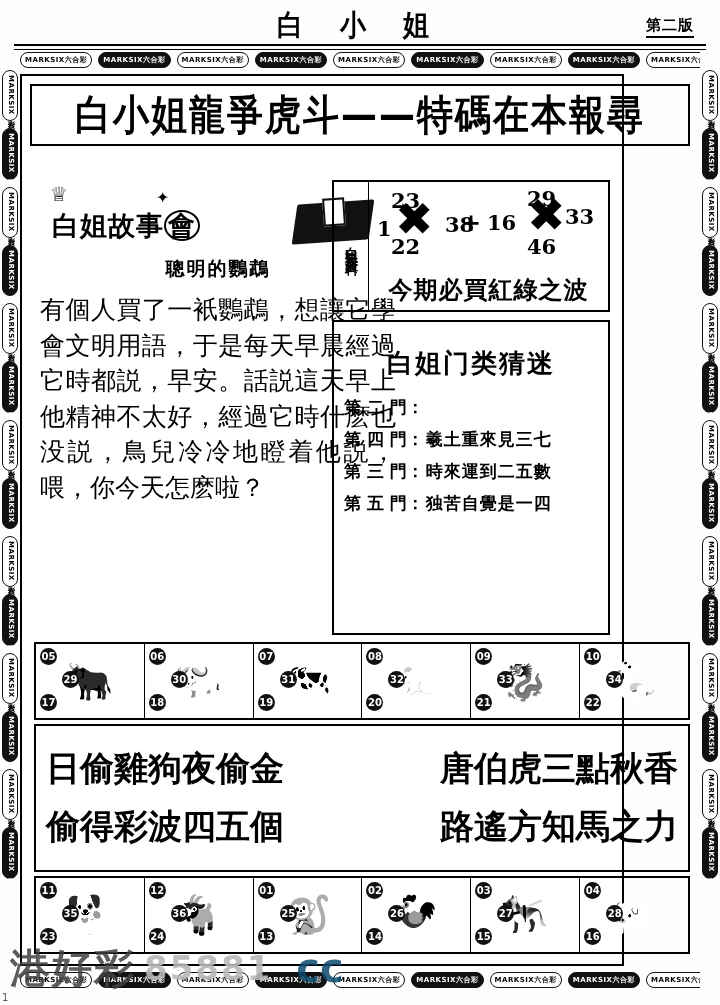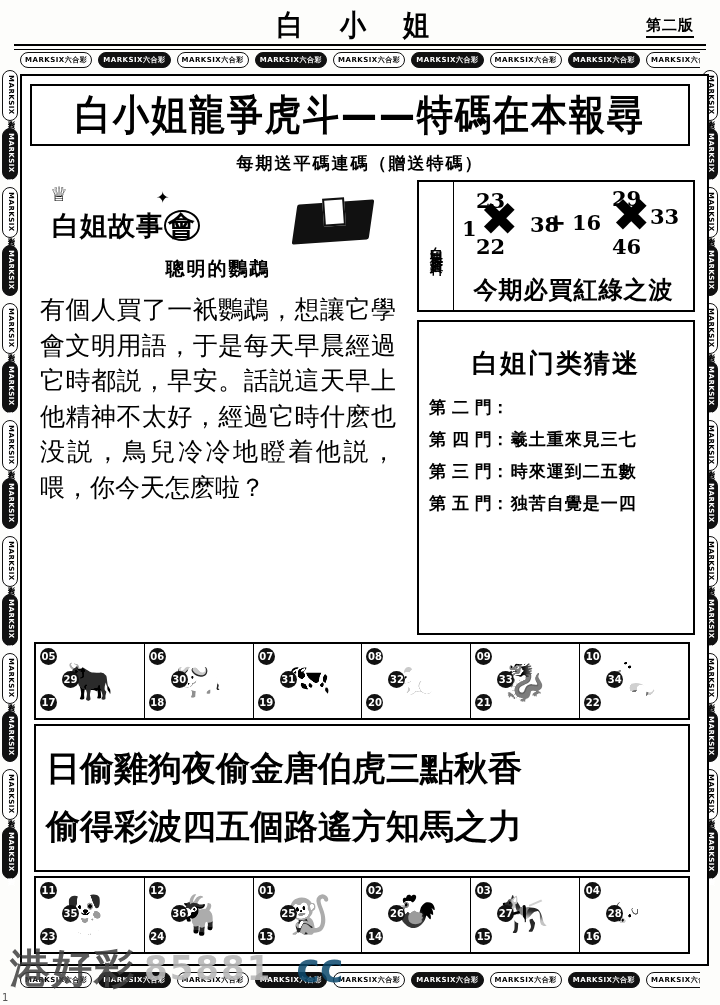--- a/index.html
+++ b/index.html
@@ -57,21 +57,21 @@
   .vchip{
     flex:0 0 auto;writing-mode:vertical-rl;
     border:1px solid #111;border-radius:8px;
     font-size:7px;font-weight:bold;letter-spacing:0.5px;
     padding:4px 1px;width:12px;white-space:nowrap;background:#fff;
   }
   .vchip.inv{background:#111;color:#fff;}
 
   
   .frame{
-    position:absolute;left:20px;top:74px;width:689px;height:892px;
+    position:absolute;left:20px;top:74px;width:604px;height:892px;
     border:2px solid #000;
     box-sizing:border-box;
     background:#fff;
   }
   .banner{
     position:absolute;left:8px;top:8px;width:660px;height:62px;
     border:2px solid #000;display:flex;align-items:center;justify-content:center;
     box-sizing:border-box;
   }
   .banner .txt{
@@ -199,21 +199,21 @@
     color:#000;
   }
   
   .couplet{
     position:absolute;left:12px;top:648px;width:656px;height:148px;
     border:2px solid #000;box-sizing:border-box;
     display:flex;flex-direction:column;justify-content:center;
     padding:0 10px;
   }
   .cline{
-    display:flex;justify-content:flex-start;
+    display:flex;justify-content:space-between;
     font-size:34px;font-weight:bold;letter-spacing:0px;
     margin:6px 0;
     font-family:Liberation Serif, serif;
   }
   .cline .half{white-space:nowrap;}
   
   .watermark{
     position:absolute;left:10px;bottom:14px;width:700px;height:46px;
     display:flex;align-items:center;
     pointer-events:none;
@@ -287,21 +287,20 @@
       <div class="vchip inv">MARKSIX六合彩</div>
       <div class="vchip">MARKSIX六合彩</div>
       <div class="vchip inv">MARKSIX六合彩</div>
     </div>
 
   <div class="frame">
 
     <div class="banner">
       <div class="txt">白小姐龍爭虎斗——特碼在本報尋</div>
     </div>
-    <div class="subbanner">每期送平碼連碼（贈送特碼）</div>
 
     <div class="story">
       <div class="story-head">
         <span class="crown">♕</span>
         <span class="sparkle">✦</span>
         <div class="story-title">
           <span>白姐故事</span><span class="circ">會</span>
         </div>
         <div class="book">
           <div class="cover"></div>

